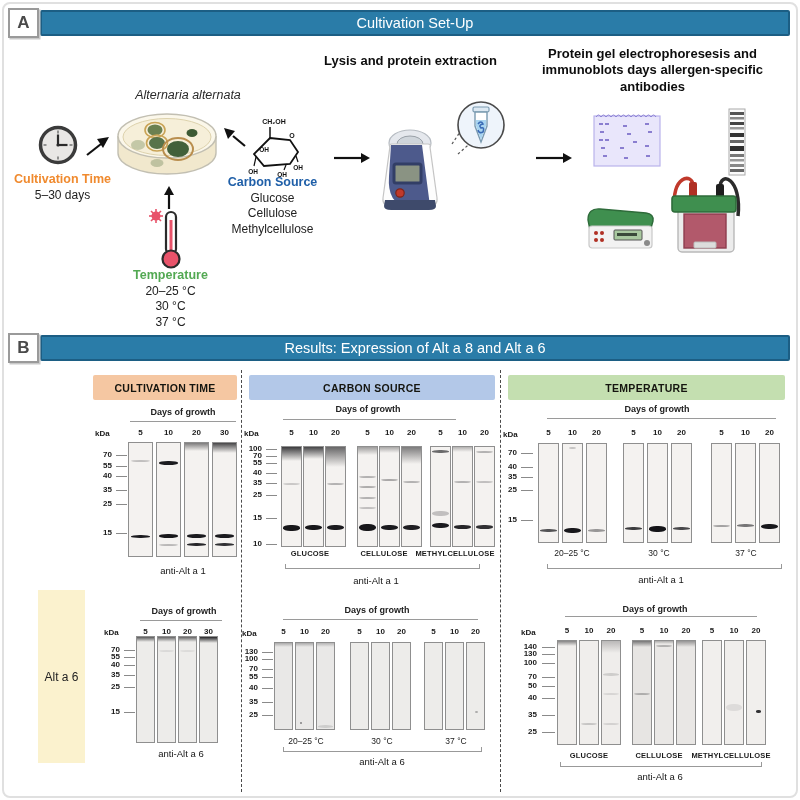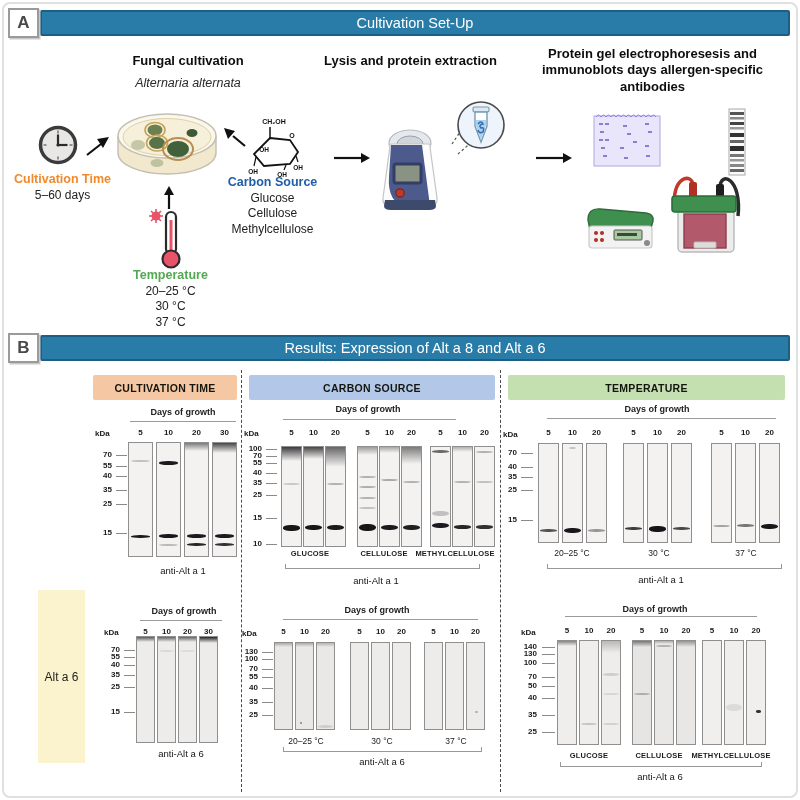--- a/index.html
+++ b/index.html
@@ -50,24 +50,23 @@
 <body>
 
 <div class="figure">
   <div class="figborder"></div>
 
   <div class="tagbox" style="top:8px">A</div>
   <div class="hdrbar" style="top: 10px; background: rgb(42, 124, 168);">
     <span>Cultivation Set-Up</span>
   </div>
 
-  <div class="steptitle" style="left:88px;top:53px;width:200px">Fungal cultivation</div>
   <div class="steptitle" style="left:298px;top:53px;width:225px">Lysis and protein extraction</div>
   <div class="steptitle" style="left:525px;top:46px;width:255px">Protein gel electrophoresesis and immunoblots days allergen-specific antibodies</div>
-  <div class="organism" style="left:88px;top:76px;width:200px">Alternaria alternata</div>
+  <div class="organism" style="left:88px;top:88px;width:200px">Alternaria alternata</div>
 
   <div class="aicon" style="left:37px;top:124px">
     <svg width="42" height="42" viewBox="0 0 42 42">
       <circle cx="21" cy="21" r="17.5" fill="#e9e7e5" stroke="#3b3b3b" stroke-width="3.5"></circle>
       <g stroke="#6a6a6a" stroke-width="1.4">
         <line x1="21" y1="6.5" x2="21" y2="9.5"></line>
           <line x1="21" y1="32.5" x2="21" y2="35.5"></line>
         <line x1="6.5" y1="21" x2="9.5" y2="21"></line>
           <line x1="32.5" y1="21" x2="35.5" y2="21"></line>
       </g>
@@ -119,21 +118,21 @@
       <text x="36" y="63" font-size="6.5" font-weight="bold" text-anchor="middle" fill="#111">OH</text>
       <text x="52" y="56" font-size="6.5" font-weight="bold" text-anchor="middle" fill="#111">OH</text>
       <line x1="10" y1="43" x2="8" y2="52" stroke="#111" stroke-width="1.2"></line>
       <line x1="40" y1="51" x2="38" y2="56" stroke="#111" stroke-width="1.2"></line>
       <line x1="50" y1="42" x2="52" y2="48" stroke="#111" stroke-width="1.2"></line>
     </svg>
   </div>
 
   <div class="factor" style="left:5px;top:171px;width:115px">
     <span class="fname" style="color: rgb(240, 138, 46);">Cultivation Time</span>
-    <span>5–60 days</span>
+    <span>5–30 days</span>
   </div>
 
   <div class="factor" style="left:205px;top:174px;width:135px">
     <span class="fname" style="color: rgb(31, 95, 168);">Carbon Source</span>
     <span>Glucose</span><br>
     <span>Cellulose</span><br>
     <span>Methylcellulose</span>
   </div>
 
   <div class="aicon" style="left:162px;top:186px">

